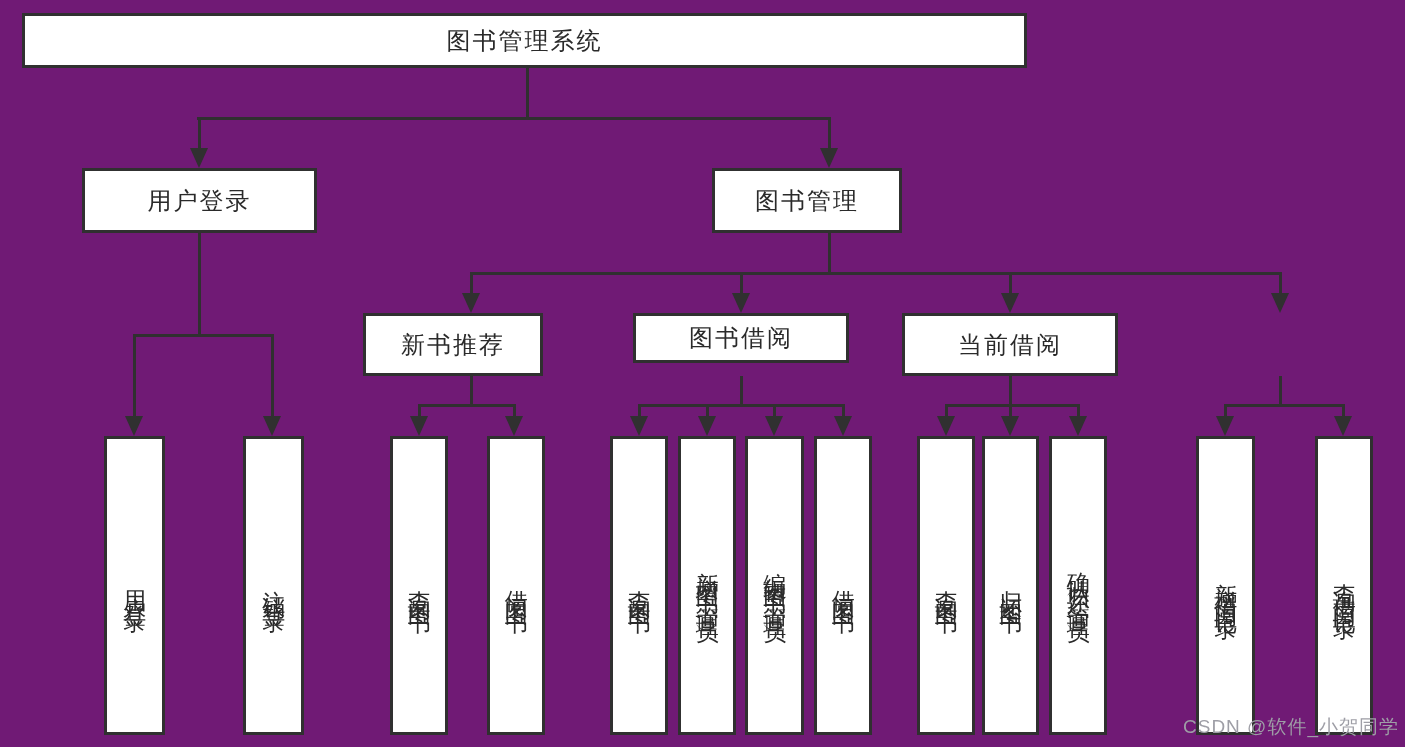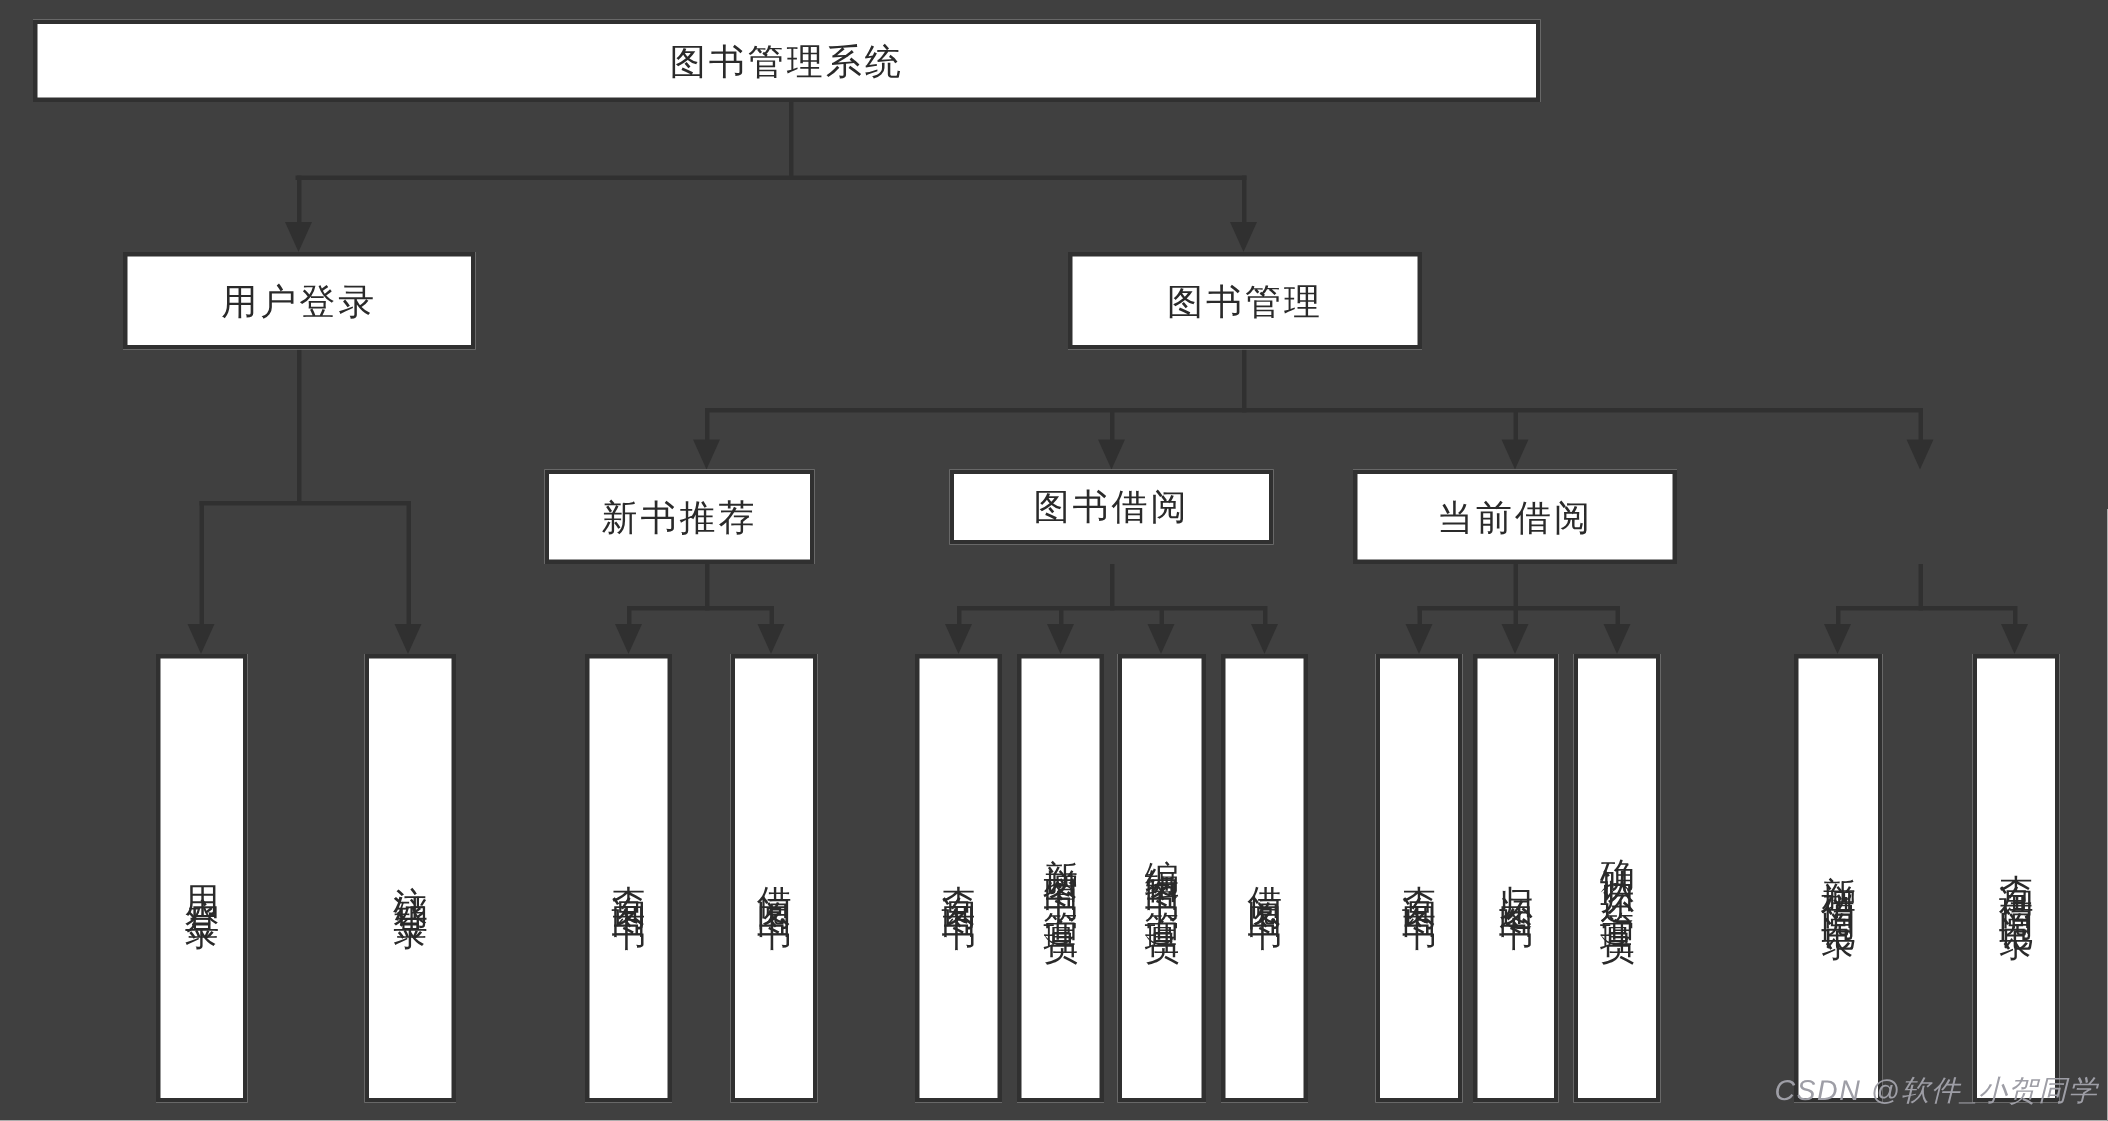--- a/index.html
+++ b/index.html
@@ -2,21 +2,21 @@
 <html><head>
 <meta charset="utf-8">
 <style>
   * { box-sizing: border-box; }
   html, body { margin: 0; padding: 0; background: #ffffff; }
   body { font-family: "Liberation Sans", sans-serif; }
   .stage {
     position: relative;
     width: 1405px;
     height: 747px;
-    background: #404040;
+    background: #701a75;
     overflow: hidden;
   }
   .box {
     position: absolute;
     border: 3px solid #303030;
     background: #ffffff;
     display: flex;
     align-items: center;
     justify-content: center;
     color: #2a2a2a;
@@ -46,21 +46,20 @@
   }
   .watermark {
     position: absolute;
     left: 1183px;
     top: 714px;
     color: #9e9ea6;
     font-size: 19px;
     letter-spacing: 1px;
     z-index: 6;
     white-space: nowrap;
-    font-style: italic;
   }
 </style>
 </head>
 <body>
 
 <div class="stage">
 
   <div class="box" style="left:22px; top:13px; width:1005px; height:55px;">
     <span>图书管理系统</span>
   </div>
@@ -68,21 +67,21 @@
   <div class="vl" style="left:526px; top:68px; height:51px;"></div>
   <div class="hl" style="left:197px; top:117px; width:634px;"></div>
   <div class="vl" style="left:198px; top:117px; height:33px;"></div>
   <div class="arr" style="left:190px; top:148px;"></div>
   <div class="vl" style="left:828px; top:117px; height:33px;"></div>
   <div class="arr" style="left:820px; top:148px;"></div>
 
   <div class="box" style="left:82px; top:168px; width:235px; height:65px;">
     <span>用户登录</span>
   </div>
-  <div class="box" style="left:712px; top:168px; width:236px; height:65px;">
+  <div class="box" style="left:712px; top:168px; width:190px; height:65px;">
     <span>图书管理</span>
   </div>
 
   <div class="vl" style="left:198px; top:232px; height:104px;"></div>
   <div class="hl" style="left:133px; top:334px; width:141px;"></div>
   <div class="vl" style="left:133px; top:334px; height:84px;"></div>
   <div class="arr" style="left:125px; top:416px;"></div>
   <div class="vl" style="left:271px; top:334px; height:84px;"></div>
   <div class="arr" style="left:263px; top:416px;"></div>
 

